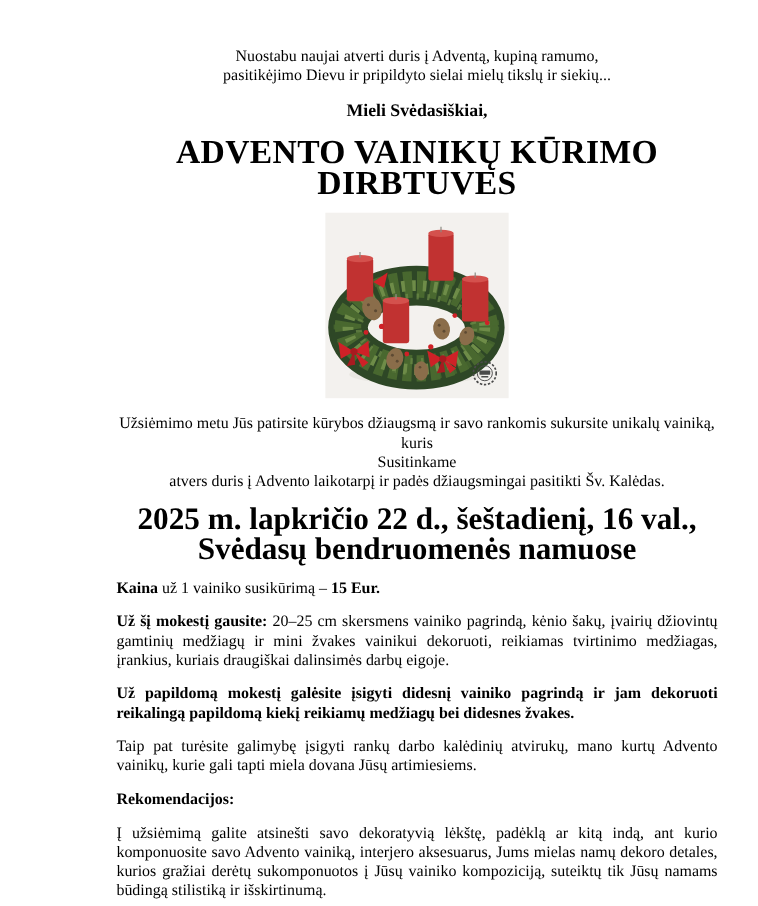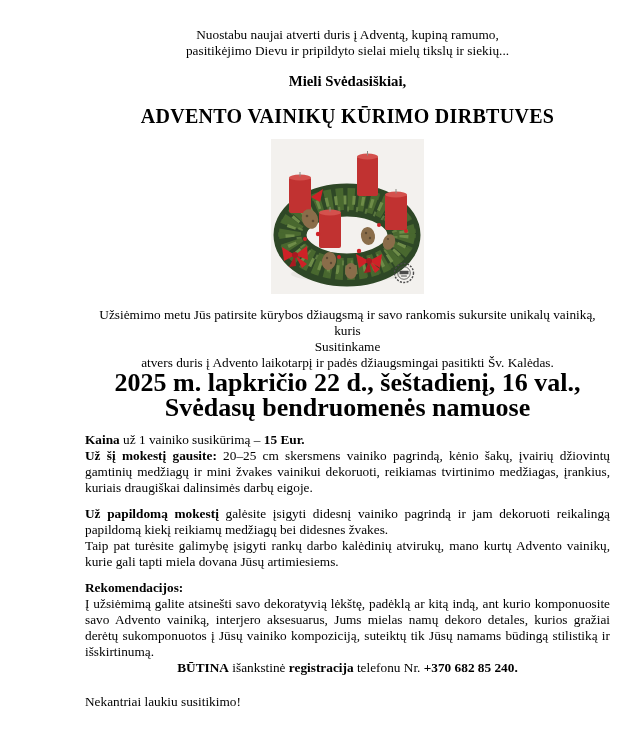--- a/index.html
+++ b/index.html
@@ -4,30 +4,30 @@
 <style>
   html, body { margin: 0; padding: 0; }
   body {
     width: 632px; height: 755px;
     background: var(--page_bg, #ffffff);
     color: var(--text, #000000);
     font-family: "Liberation Serif", serif;
     overflow: hidden;
   }
   .content { padding: 27px 22px 0 85px;  }
-  p { margin: 0; }
+  p { margin: 12px; }
   .center { text-align: center; }
   .just { text-align: justify; }
   .line { display: block; }
   .bold { font-weight: bold; }
 
   .intro { font-size: 13.3px; line-height: 16px; }
   .greeting { margin-top: 14px; font-size: 13.3px; line-height: 17px; }
   .salutation { font-size: 14.8px; font-weight: bold; }
-  .main-title { margin: 13px 0 0 0; font-size: 20px; line-height: 26px; font-weight: bold; text-align: center; letter-spacing: 0.3px; }
+  .main-title { margin: 13px 0 0 0; font-size: 28px; line-height: 26px; font-weight: bold; text-align: center; letter-spacing: 0.3px; }
 
   .photo { width: 153px; height: 155px; margin: 10px auto 0 auto; position: relative; }
   .photo svg { display: block; }
   .photo-bg { fill: var(--photo_bg, #f3f1ee); }
   .ring-dark  { fill: none; stroke: var(--wreath_green_dark, #2e4726); }
   .ring-mid   { fill: none; stroke: var(--wreath_green_mid, #49682f); }
   .ring-light { fill: none; stroke: var(--wreath_green_light, #6e8c48); }
   .candle      { fill: var(--candle_red, #c13231); }
   .candle-top  { fill: #d4514d; }
   .wick { stroke: #8b8b83; stroke-width: 1; }
@@ -36,21 +36,21 @@
   .bow, .berry { fill: var(--ribbon_red, #cf2127); }
   .bow-dark { fill: #a81a20; }
   .shadow { fill: #e3e1db; }
   .stamp { stroke: #4a4a4a; fill: none; }
   .stamp-fill { fill: #4a4a4a; }
 
   .summary { margin-top: 13px; font-size: 13.3px; line-height: 16px; }
   .dates { font-size: 26px; font-weight: bold; line-height: 24.5px; }
 
   .bodytext { margin-top: 12px; font-size: 13.3px; line-height: 16px; }
-  .sp { margin-top: 10px; }
+  .sp { margin-top: 10px; font-weight: bold; }
   .closing { margin-top: 18px; }
 </style>
 </head>
 <body>
 
 <div class="doc">
   <div class="content">
 
     <p class="center intro">
       <span class="line">Nuostabu naujai atverti duris į Adventą, kupiną ramumo,</span>

